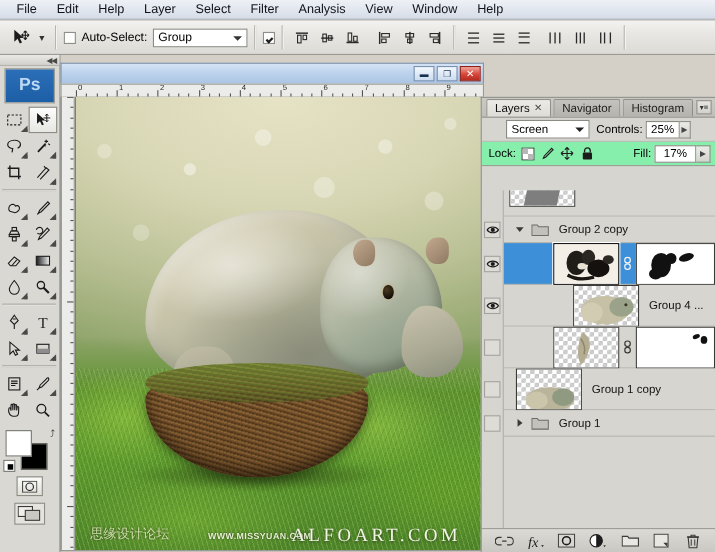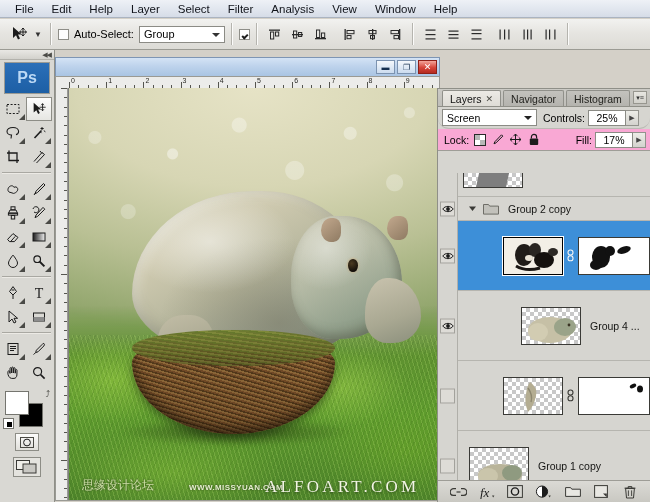--- a/index.html
+++ b/index.html
@@ -280,22 +280,22 @@
     color:#111;
   }
   .tab .x{font-size:9px;color:#4a4a44;}
   .tab-menu{
     position:absolute;right:3px;bottom:2px;width:14px;height:13px;
     background:linear-gradient(to bottom,#e7e6e1,#d2d1cb);border:1px solid #97968f;
     display:flex;align-items:center;justify-content:center;font-size:7px;color:#333;
     box-sizing:border-box;
   }
   .blendrow{
-    height:22px;display:flex;align-items:center;padding:0 4px;box-sizing:border-box;
-    background:#d6d5d0;border-bottom:1px solid #bab9b3;border-radius:11px;
+    height:22px;display:flex;align-items:center;padding:0 22px;box-sizing:border-box;
+    background:#d6d5d0;border-bottom:1px solid #bab9b3;
   }
   .blend-select{
     width:95px;height:17px;background:#fff;border:1px solid #8b8b85;
     display:flex;align-items:center;padding-left:4px;font-size:10.5px;
     box-sizing:border-box;position:relative;
   }
   .blend-select .arw{
     position:absolute;right:4px;top:6px;width:0;height:0;
     border-left:4px solid transparent;border-right:4px solid transparent;border-top:4px solid #222;
   }
@@ -306,33 +306,33 @@
     box-sizing:border-box;margin-left:3px;
   }
   .spin{
     width:13px;height:16px;border:1px solid #93938d;border-left:none;
     background:linear-gradient(to bottom,#ececE7,#d4d3ce);
     display:flex;align-items:center;justify-content:center;font-size:7px;color:#444;
     box-sizing:border-box;
   }
   .lockrow{
     height:22px;display:flex;align-items:center;padding:0 4px;box-sizing:border-box;
-    background:#f9a8d4;border-bottom:1px solid #9e9d97;
+    background:#86efac;border-bottom:1px solid #9e9d97;
   }
   .lock-ico{width:15px;height:15px;margin-left:3px;display:flex;align-items:center;justify-content:center;}
 
   .layerlist{
     position:absolute;left:0;top:84px;right:0;bottom:22px;overflow:hidden;background:#d6d5d0;
   }
   .eyecol{
     position:absolute;left:0;top:0;width:19px;height:100%;
     background:#d6d5d0;border-right:1px solid #b0afa9;z-index:2;
   }
   .lrow{
-    position:relative;display:flex;align-items:center;height:70px;
+    position:relative;display:flex;align-items:center;height:38px;
     border-bottom:1px solid #b6b5af;box-sizing:border-box;padding-left:19px;
     background:#d6d5d0;
   }
   .lrow.sel{background:#3d8fd8;}
   .eyebox{
     position:absolute;left:2px;top:50%;transform:translateY(-50%);
     width:15px;height:15px;border:1px solid #a3a29c;background:#dedcd7;
     display:flex;align-items:center;justify-content:center;box-sizing:border-box;z-index:3;
   }
   .thumb{

